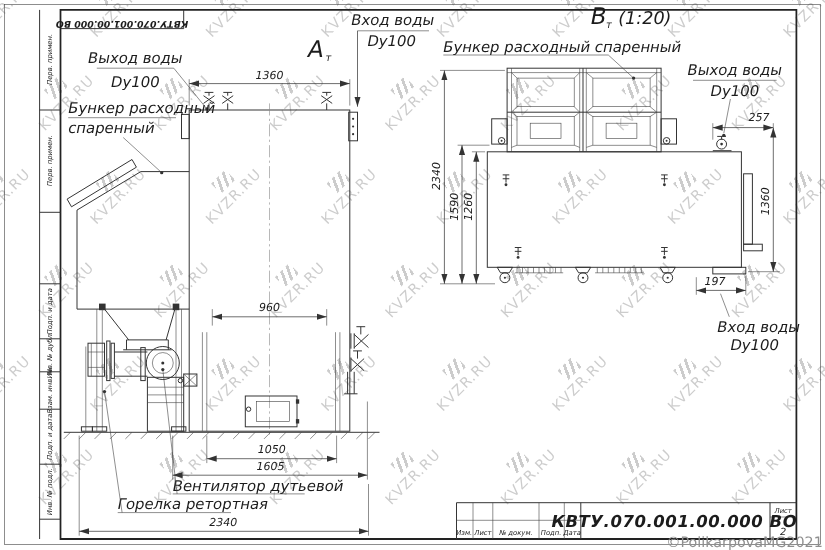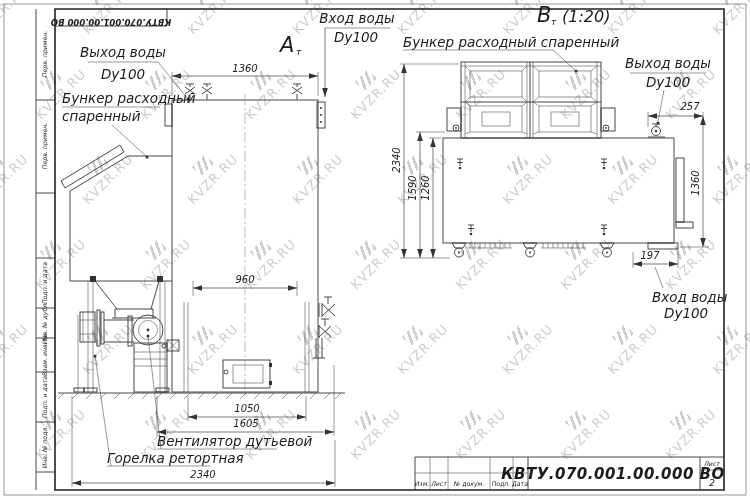--- a/index.html
+++ b/index.html
@@ -470,13 +470,14 @@
         <text class="t14" x="668" y="87" text-anchor="middle">Dy100</text>
         <path class="thin" d="M630,73 H706 M664,90 L658,121"></path>
         <circle class="fillc" cx="658" cy="123" r="1.5"></circle>
 
         <text class="t14" x="652" y="302">Вход воды</text>
         <text class="t14" x="664" y="318">Dy100</text>
       </g>
     </g>
   </svg>
 
+  <div class="copyright">©PolikarpovaMG2021</div>
 </div>
 
 </body></html>

